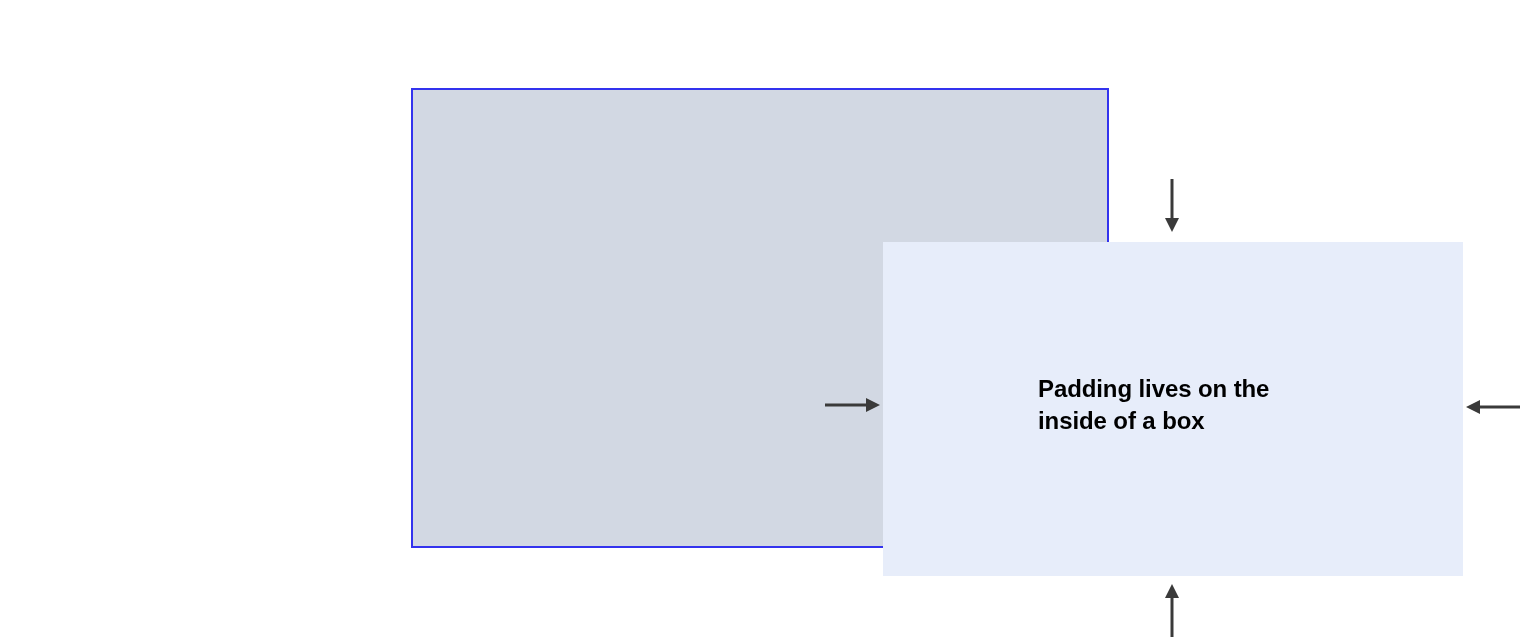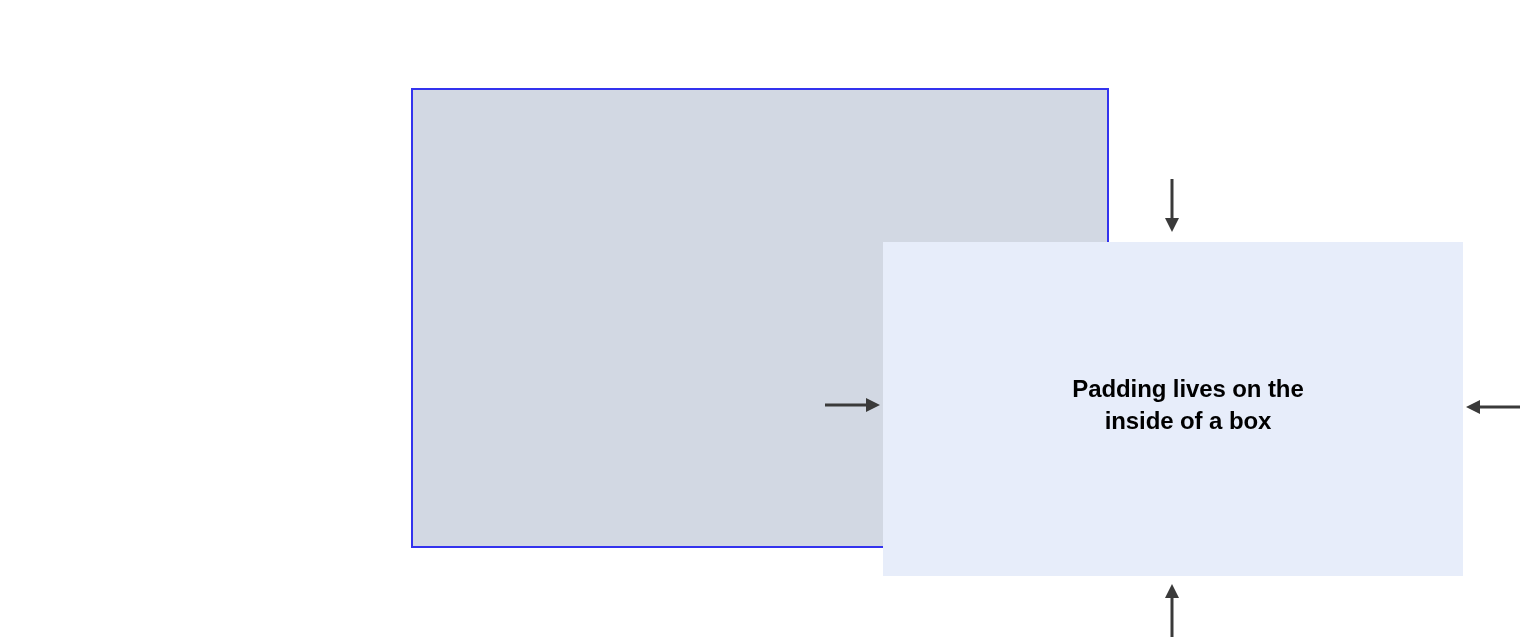--- a/index.html
+++ b/index.html
@@ -15,21 +15,20 @@
     position: relative;
   }
 
   #canvas {
     position: absolute;
     left: 0;
     top: 0;
     width: 1520px;
     height: 638px;
     background: #ffffff;
-    text-align: center;
   }
 
   
   #outer-box {
     position: absolute;
     left: 411px;
     top: 88px;
     width: 698px;
     height: 460px;
     box-sizing: border-box;

